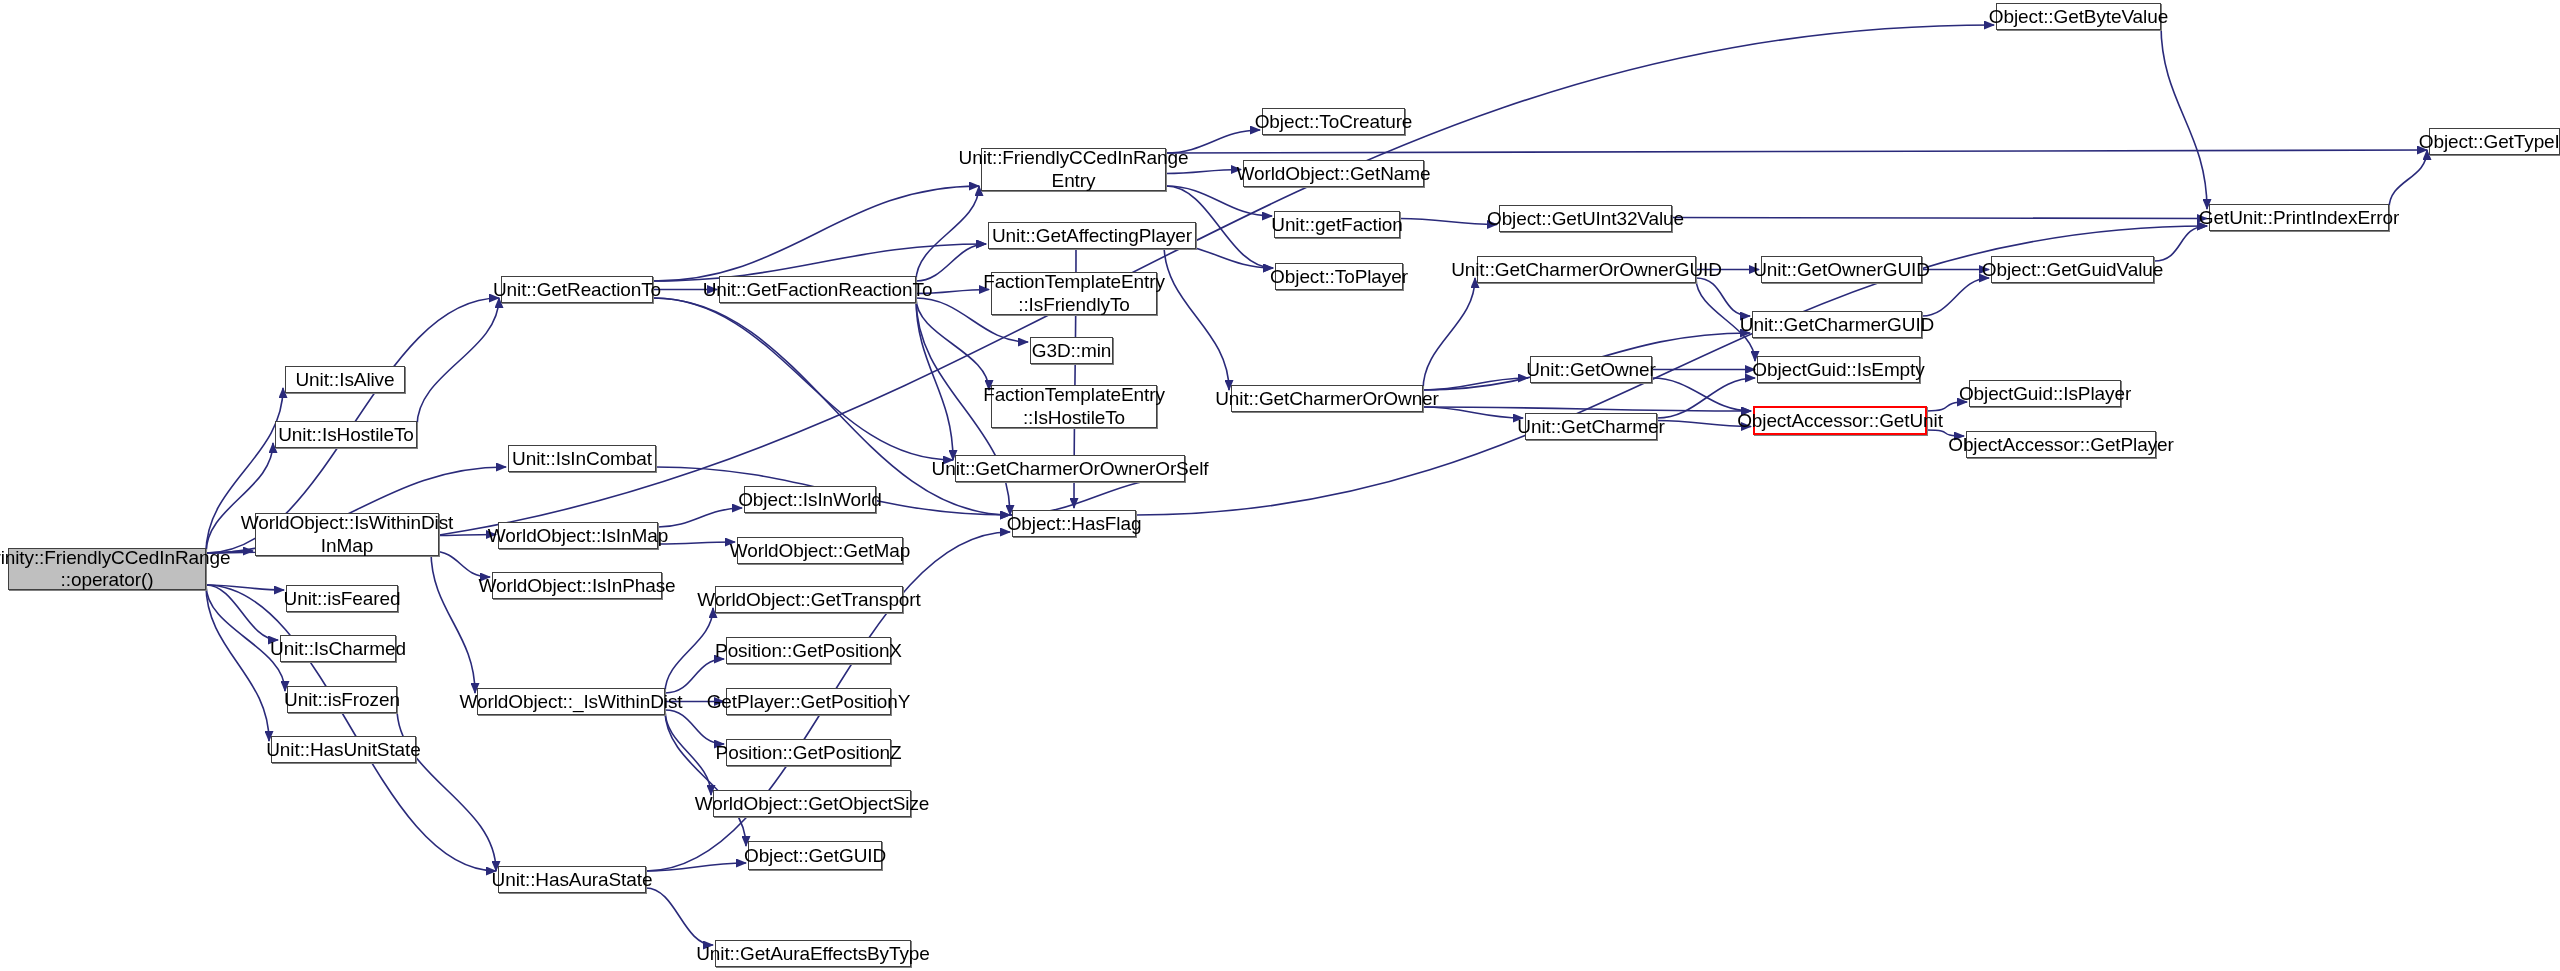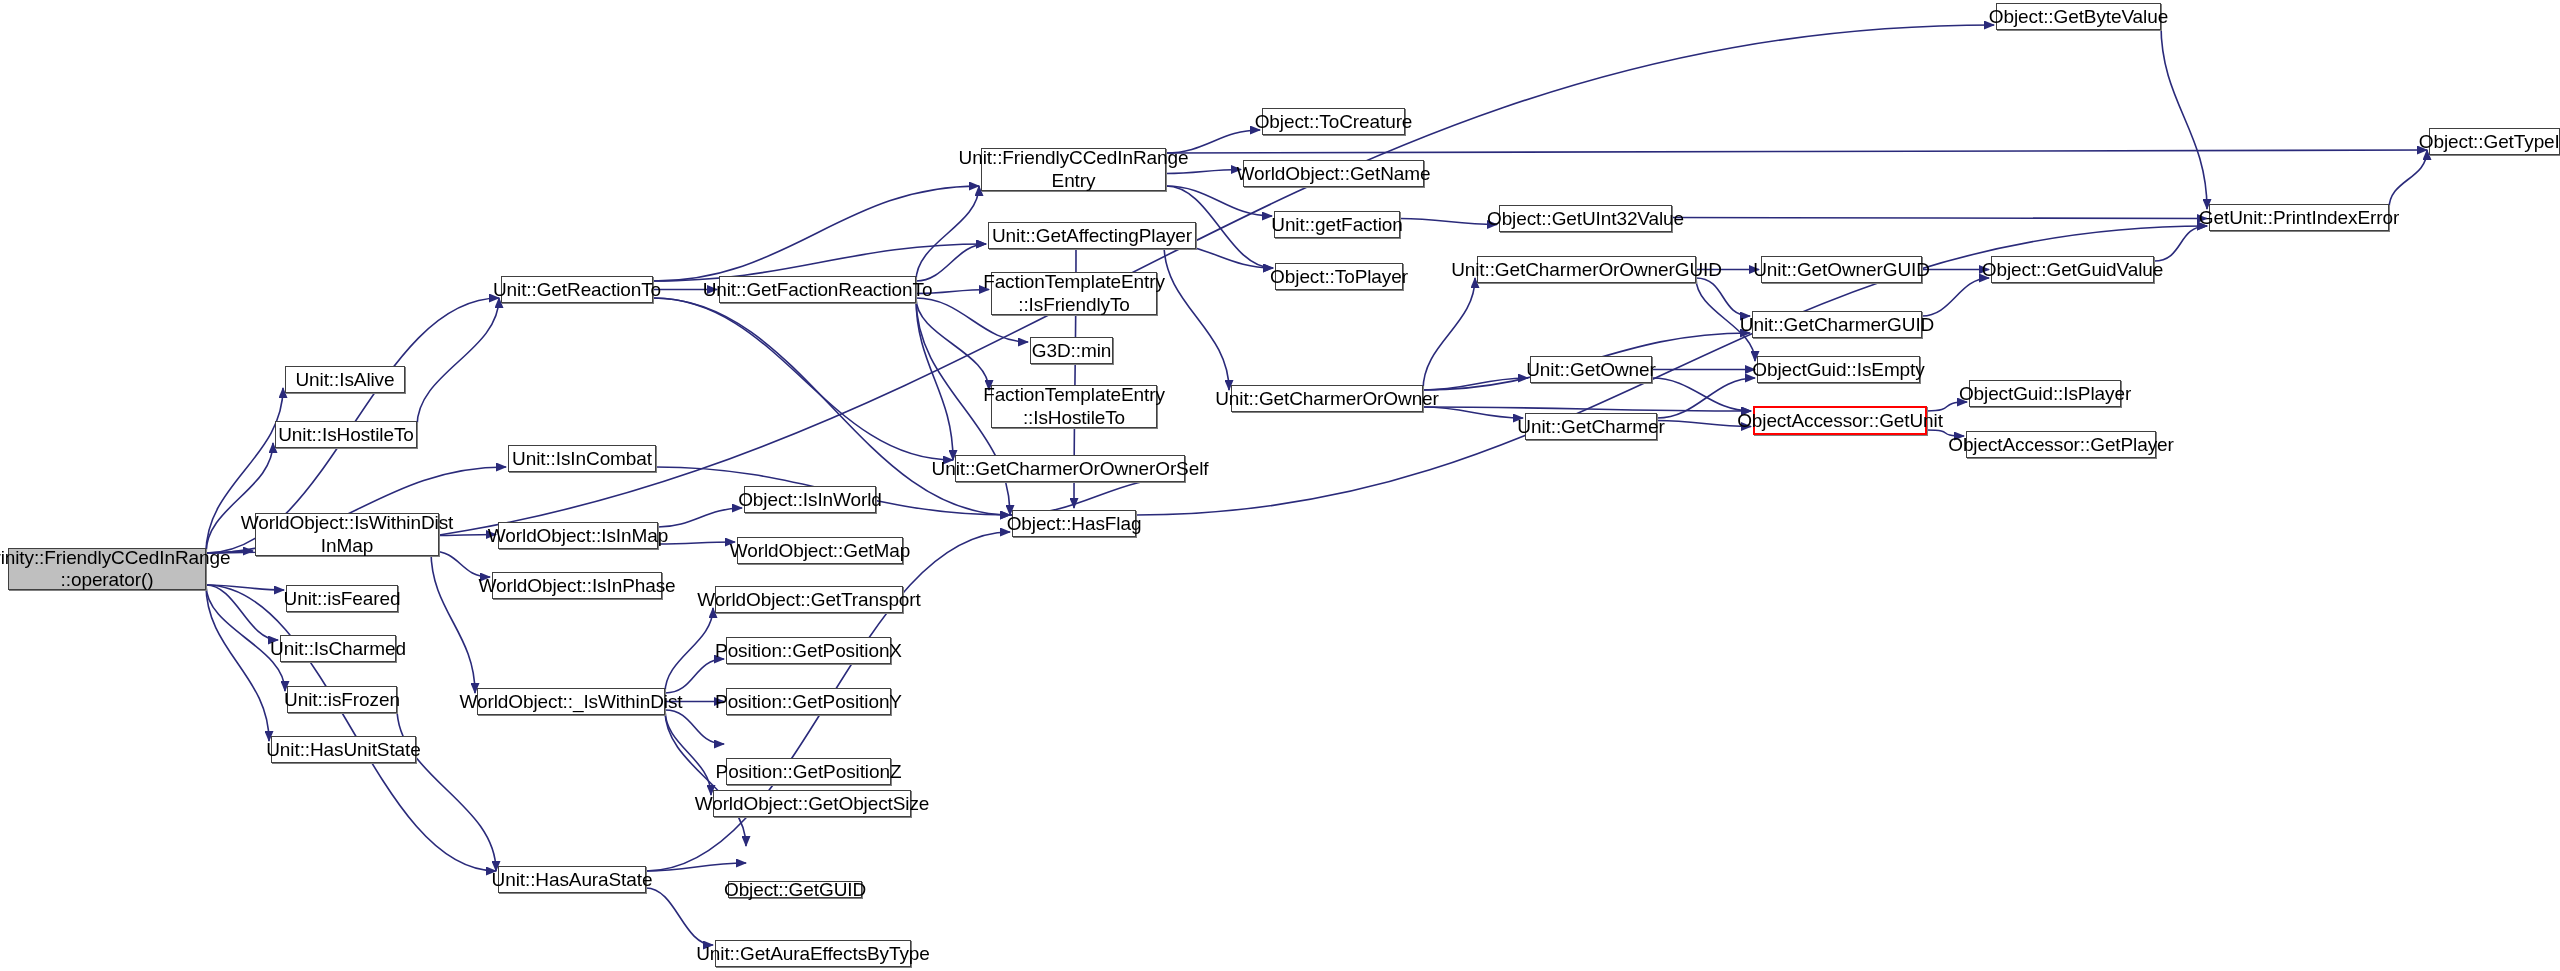--- a/index.html
+++ b/index.html
@@ -186,20 +186,20 @@
       <div class="node" style="left: 2429px; top: 128px; width: 131px; height: 27px;">Object::GetTypeId</div>
       <div class="node" style="left: 2209px; top: 204px; width: 180px; height: 27px;">GetUnit::PrintIndexError</div>
       <div class="node" style="left: 744px; top: 486px; width: 132px; height: 27px;">Object::IsInWorld</div>
       <div class="node" style="left: 498px; top: 522px; width: 160px; height: 27px;">WorldObject::IsInMap</div>
       <div class="node" style="left: 737px; top: 537px; width: 166px; height: 27px;">WorldObject::GetMap</div>
       <div class="node" style="left: 492px; top: 572px; width: 170px; height: 27px;">WorldObject::IsInPhase</div>
       <div class="node" style="left: 1012px; top: 510px; width: 124px; height: 27px;">Object::HasFlag</div>
       <div class="node" style="left: 715px; top: 586px; width: 188px; height: 27px;">WorldObject::GetTransport</div>
       <div class="node" style="left: 726px; top: 637px; width: 165px; height: 27px;">Position::GetPositionX</div>
       <div class="node" style="left: 477px; top: 688px; width: 188px; height: 27px;">WorldObject::_IsWithinDist</div>
-      <div class="node" style="left: 726px; top: 688px; width: 165px; height: 27px;">Position::GetPositionY</div>
-      <div class="node" style="left: 726px; top: 739px; width: 165px; height: 27px; margin-top: 19px;">Position::GetPositionZ</div>
+      <div class="node" style="left: 726px; top: 688px; width: 165px; height: 27px;">GetPlayer::GetPositionY</div>
+      <div class="node" style="left: 726px; top: 739px; width: 165px; height: 27px;">Position::GetPositionZ</div>
       <div class="node" style="left: 713px; top: 790px; width: 198px; height: 27px;">WorldObject::GetObjectSize</div>
-      <div class="node" style="left: 728px; top: 841px; width: 134px; height: 17px; margin-top: 40px;">Object::GetGUID</div>
+      <div class="node" style="left: 748px; top: 841px; width: 134px; height: 29px;">Object::GetGUID</div>
       <div class="node" style="left: 498px; top: 866px; width: 148px; height: 27px;">Unit::HasAuraState</div>
       <div class="node" style="left: 715px; top: 940px; width: 196px; height: 27px;">Unit::GetAuraEffectsByType</div>
     </div>
 </div>
 
 </body></html>

